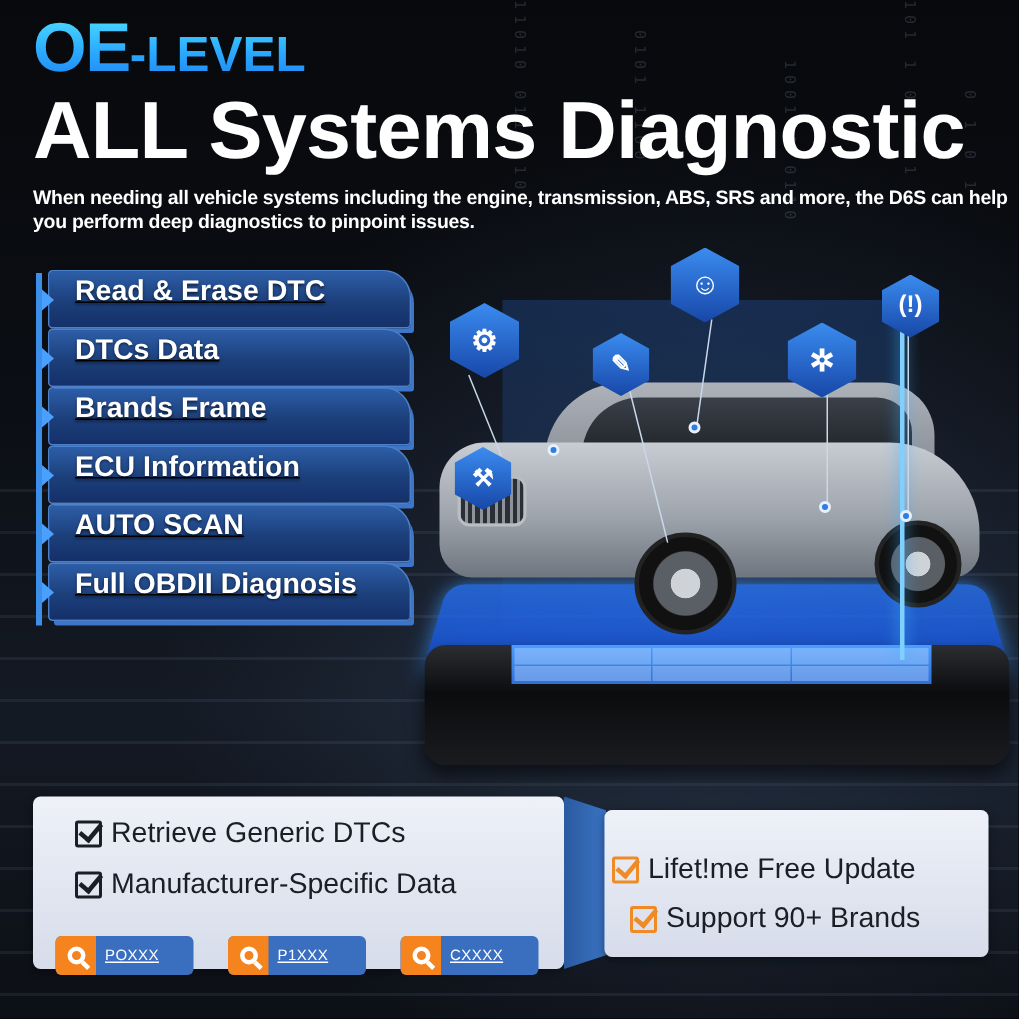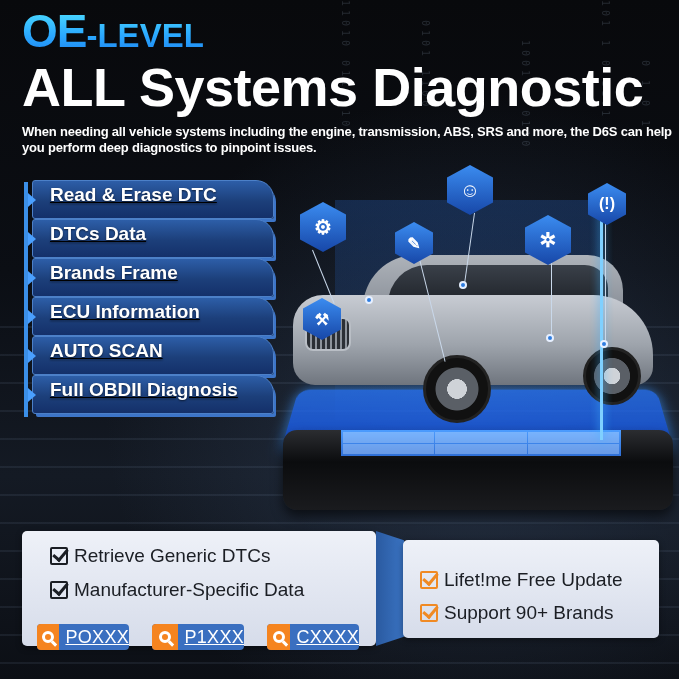--- a/index.html
+++ b/index.html
@@ -175,21 +175,21 @@
     width: 27px; height: 26px; background: #f5841f; display: flex; align-items: center; justify-content: center;
   }
   .code-btn .mag .ring {
     width: 12px; height: 12px; border: 3px solid #fff; border-radius: 50%; position: relative;
   }
   .code-btn .mag .ring::after {
     content: ""; position: absolute; right: -6px; bottom: -5px; width: 6px; height: 3px;
     background: #fff; transform: rotate(45deg);
   }
   .code-btn .code {
-    color: #fff; font-size: 18px; text-decoration: underline; margin-left: 6px; letter-spacing: 0.3px;
+    color: #fff; font-size: 10px; text-decoration: underline; margin-left: 6px; letter-spacing: 0.3px;
   }
 </style>
 </head>
 <body>
 
 <div class="bg"></div>
 <div class="floor-lines"></div>
 <div class="code-rain">
   <span style="left:340px;top:0">11010 0110 10</span>
   <span style="left:420px;top:20px">0101 1100</span>
@@ -309,20 +309,20 @@
     </span>
   <span class="code">P1XXX</span>
 </div>
 <div class="code-btn" style="left:267px">
   <span class="mag">
       <span class="ring"></span>
     </span>
   <span class="code">CXXXX</span>
 </div>
 
-<div class="check-row" style="left:420px;top:569px">
+<div class="check-row" style="left:408px;top:569px">
   <span class="checkbox orange"></span>
   <span>Lifet!me Free Update</span>
 </div>
 <div class="check-row" style="left:420px;top:602px">
   <span class="checkbox orange"></span>
   <span>Support 90+ Brands</span>
 </div>
 
 </body></html>

